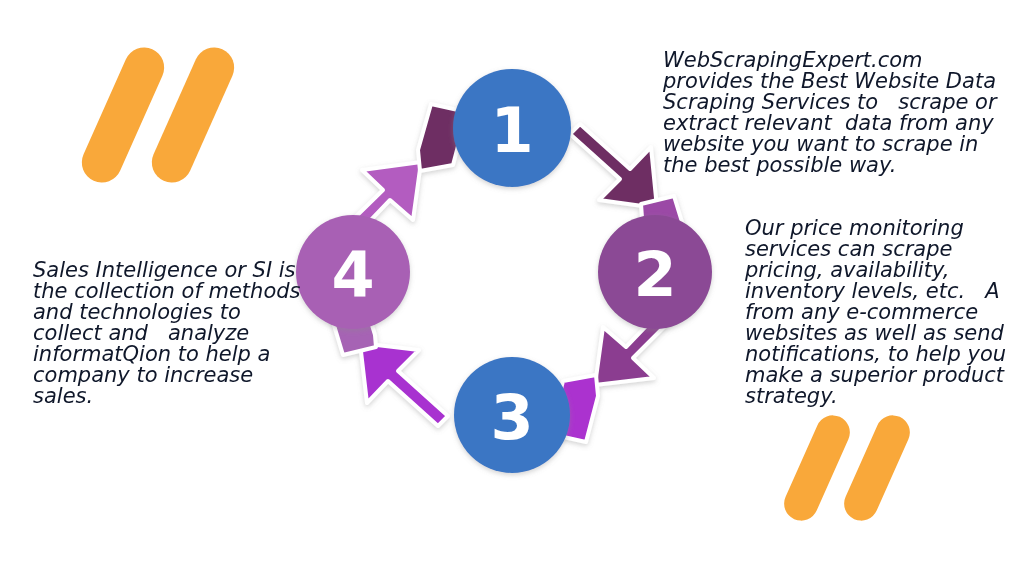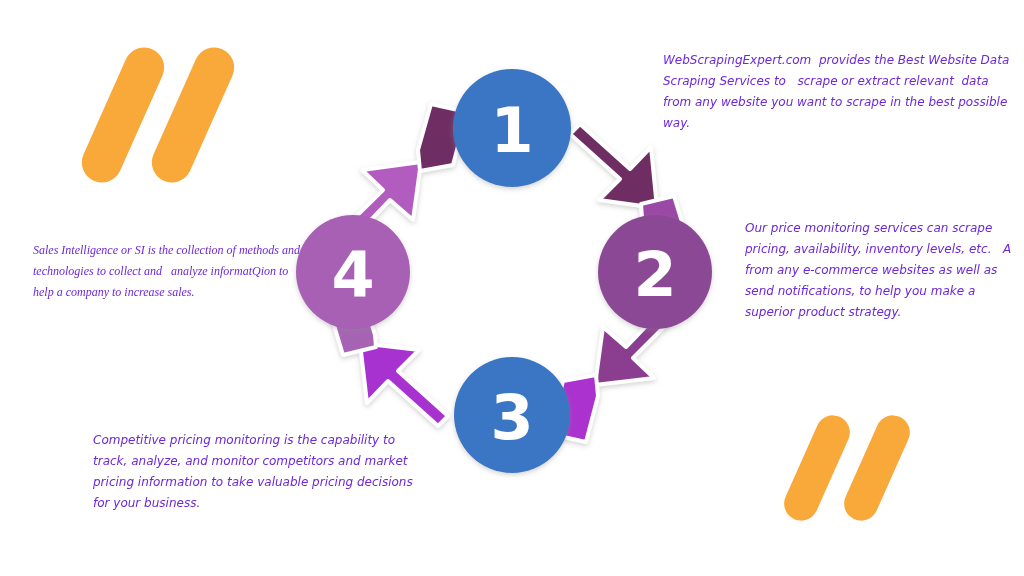--- a/index.html
+++ b/index.html
@@ -55,32 +55,32 @@
     font-weight: bold;
     font-size: 62px;
     fill: #ffffff;
     text-anchor: middle;
     dominant-baseline: central;
   }
 
   
   .callout {
     position: absolute;
-    color: #6d28d9;
+    color: #0f172a;
     font-family: "DejaVu Sans", sans-serif;
     font-style: italic;
-    font-size: 12px;
+    font-size: 21px;
     line-height: 21px;
     white-space: pre-wrap;
   }
 
   #callout-1 { left: 663px; top: 50px;  width: 352px; }
   #callout-2 { left: 745px; top: 218px; width: 275px; font-style: italic; }
   #callout-3 { left: 93px;  top: 430px; width: 320px; }
-  #callout-4 { left: 33px;  top: 240px; width: 270px; font-family: Liberation Serif, serif; }
+  #callout-4 { left: 33px;  top: 260px; width: 270px; }
 </style>
 </head>
 <body>
 
 <div class="stage">
 
   <div class="slash-group" id="deco-top-left">
     <div class="slash slash-a"></div>
     <div class="slash slash-b"></div>
   </div>
@@ -185,17 +185,16 @@
         <circle cx="83" cy="224" r="57" fill="#a860b4" filter="url(#softshadow)"></circle>
         <text class="node-num" x="83" y="226">4</text>
       </g>
     </svg>
   </div>
 
   <div class="callout" id="callout-1">WebScrapingExpert.com  provides the Best Website Data Scraping Services to   scrape or extract relevant  data from any website you want to scrape in the best possible way.</div>
 
   <div class="callout" id="callout-2">Our price monitoring services can scrape pricing, availability, inventory levels, etc.   A from any e-commerce websites as well as send notifications, to help you make a superior product strategy.</div>
 
-  <div class="callout" id="callout-3">Competitive pricing monitoring is the capability to track, analyze, and monitor competitors and market pricing information to take valuable pricing decisions for your business.</div>
 
   <div class="callout" id="callout-4">Sales Intelligence or SI is the collection of methods and technologies to collect and   analyze informatQion to help a company to increase sales.</div>
 
 </div>
 
 </body></html>

